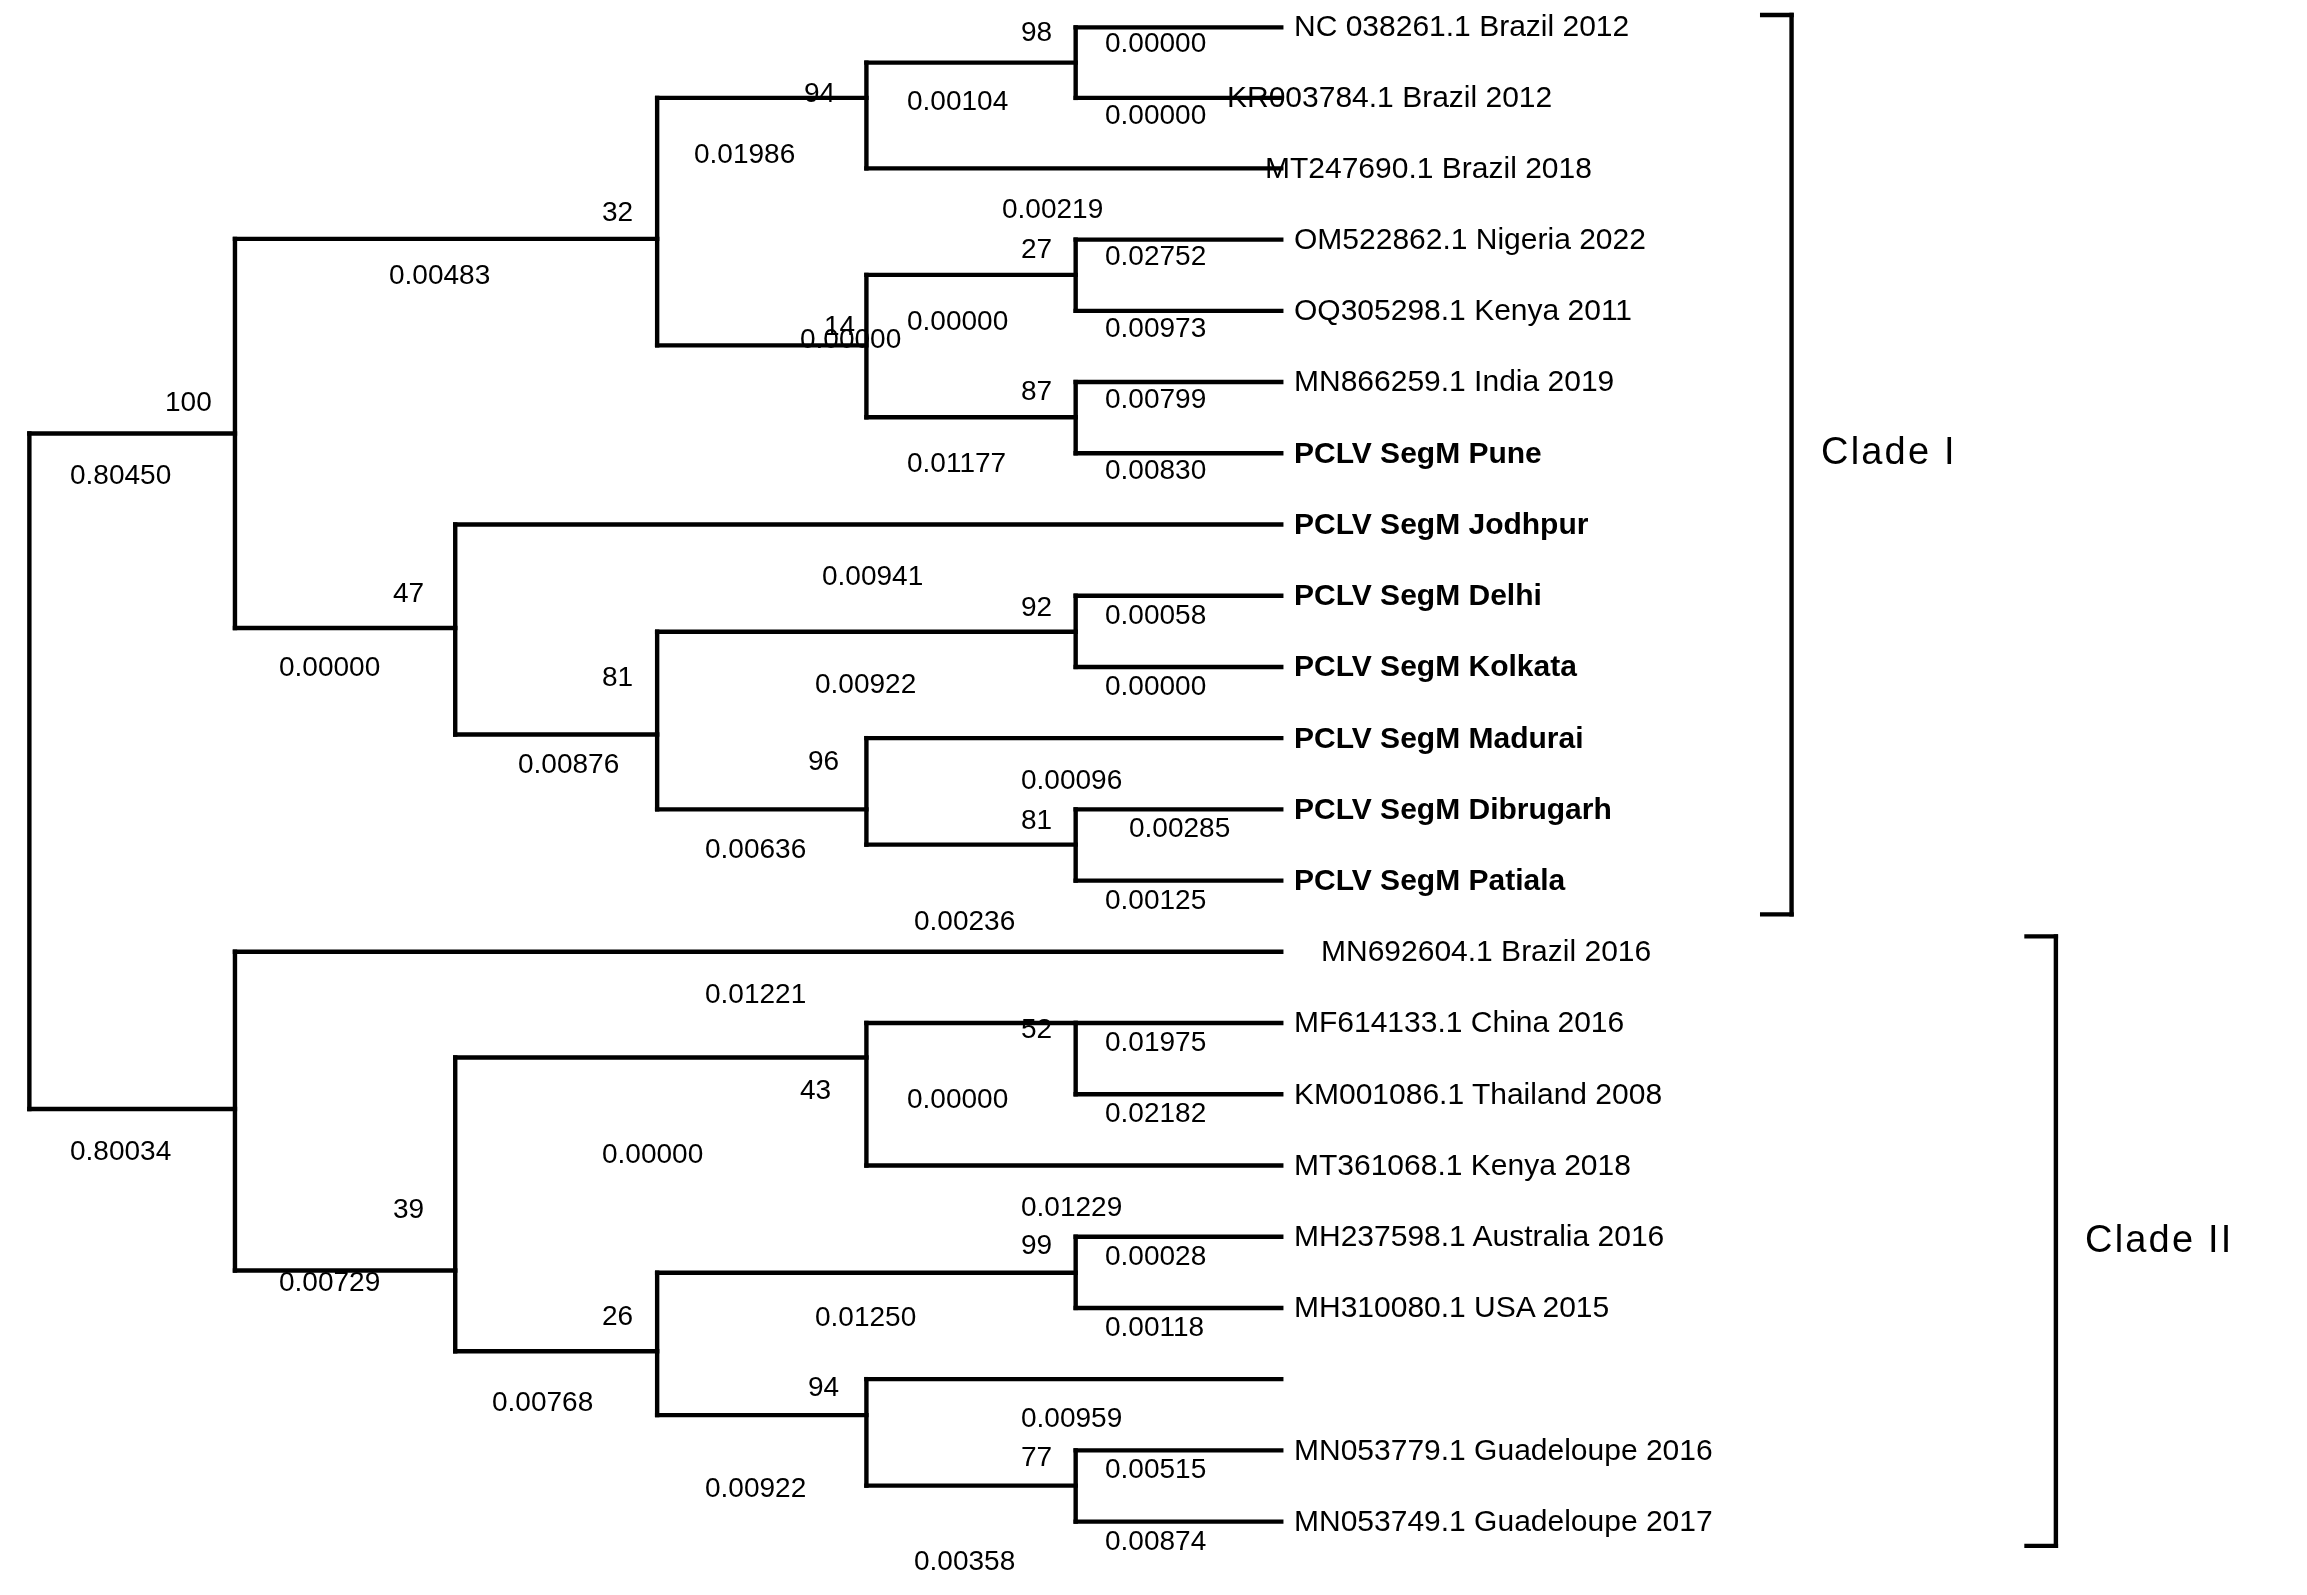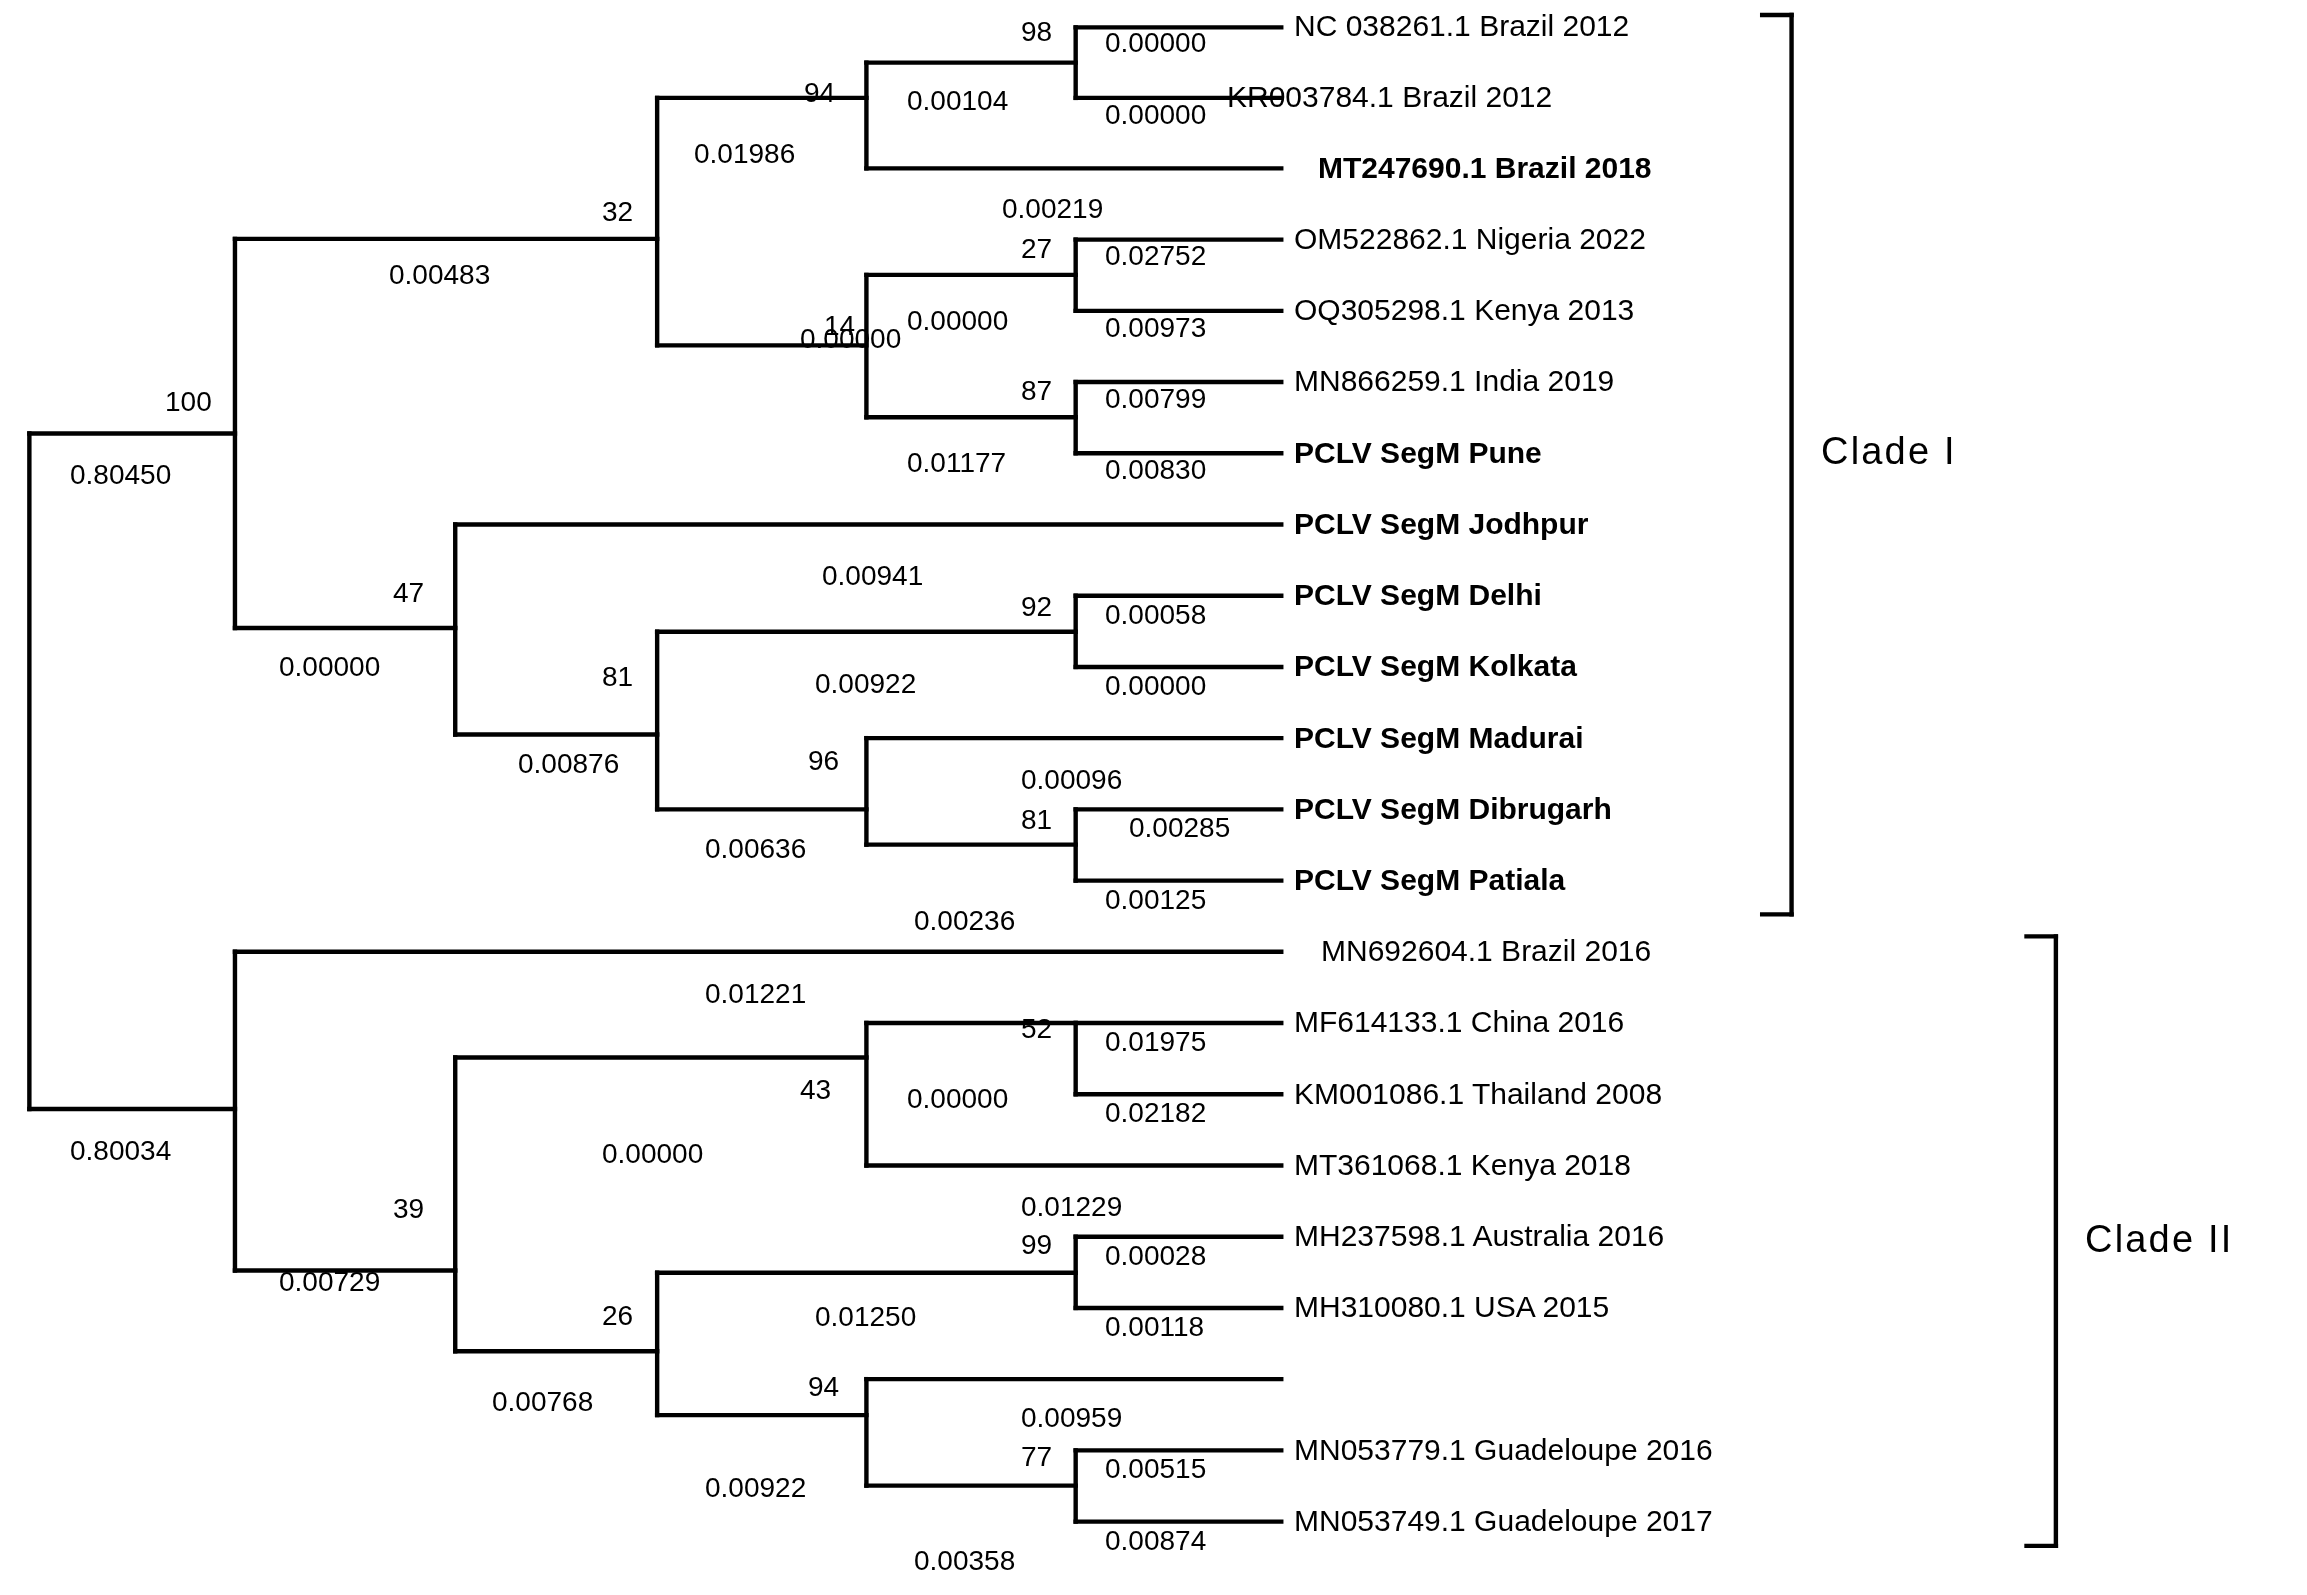--- a/index.html
+++ b/index.html
@@ -147,23 +147,23 @@
       <line x1="2400" y1="1245" x2="2440" y2="1245"></line>
 
       <line x1="2800" y1="1275" x2="2800" y2="2105"></line>
       <line x1="2760" y1="1275" x2="2800" y2="1275"></line>
       <line x1="2760" y1="2105" x2="2800" y2="2105"></line>
     </g>
   </svg>
 
   <div class="lbl taxon" style="left:1294px; top:11px;">NC 038261.1 Brazil 2012</div>
   <div class="lbl taxon" style="left:1227px; top:82px;">KR003784.1 Brazil 2012</div>
-  <div class="lbl taxon" style="left:1318px; top:153px;font-weight:bold;">MT247690.1 Brazil 2018</div>
+  <div class="lbl taxon" style="left:1265px; top:153px;">MT247690.1 Brazil 2018</div>
   <div class="lbl taxon" style="left:1294px; top:224px;">OM522862.1 Nigeria 2022</div>
-  <div class="lbl taxon" style="left:1294px; top:295px;">OQ305298.1 Kenya 2013</div>
+  <div class="lbl taxon" style="left:1294px; top:295px;">OQ305298.1 Kenya 2011</div>
   <div class="lbl taxon" style="left:1294px; top:366px;">MN866259.1 India 2019</div>
   <div class="lbl taxon bold" style="left:1294px; top:438px;">PCLV SegM Pune</div>
   <div class="lbl taxon bold" style="left:1294px; top:509px;">PCLV SegM Jodhpur</div>
   <div class="lbl taxon bold" style="left:1294px; top:580px;">PCLV SegM Delhi</div>
   <div class="lbl taxon bold" style="left:1294px; top:651px;">PCLV SegM Kolkata</div>
   <div class="lbl taxon bold" style="left:1294px; top:723px;">PCLV SegM Madurai</div>
   <div class="lbl taxon bold" style="left:1294px; top:794px;">PCLV SegM Dibrugarh</div>
   <div class="lbl taxon bold" style="left:1294px; top:865px;">PCLV SegM Patiala</div>
   <div class="lbl taxon" style="left:1280px; top:936px;margin-left:41px;">MN692604.1 Brazil 2016</div>
   <div class="lbl taxon" style="left:1294px; top:1007px;">MF614133.1 China 2016</div>

